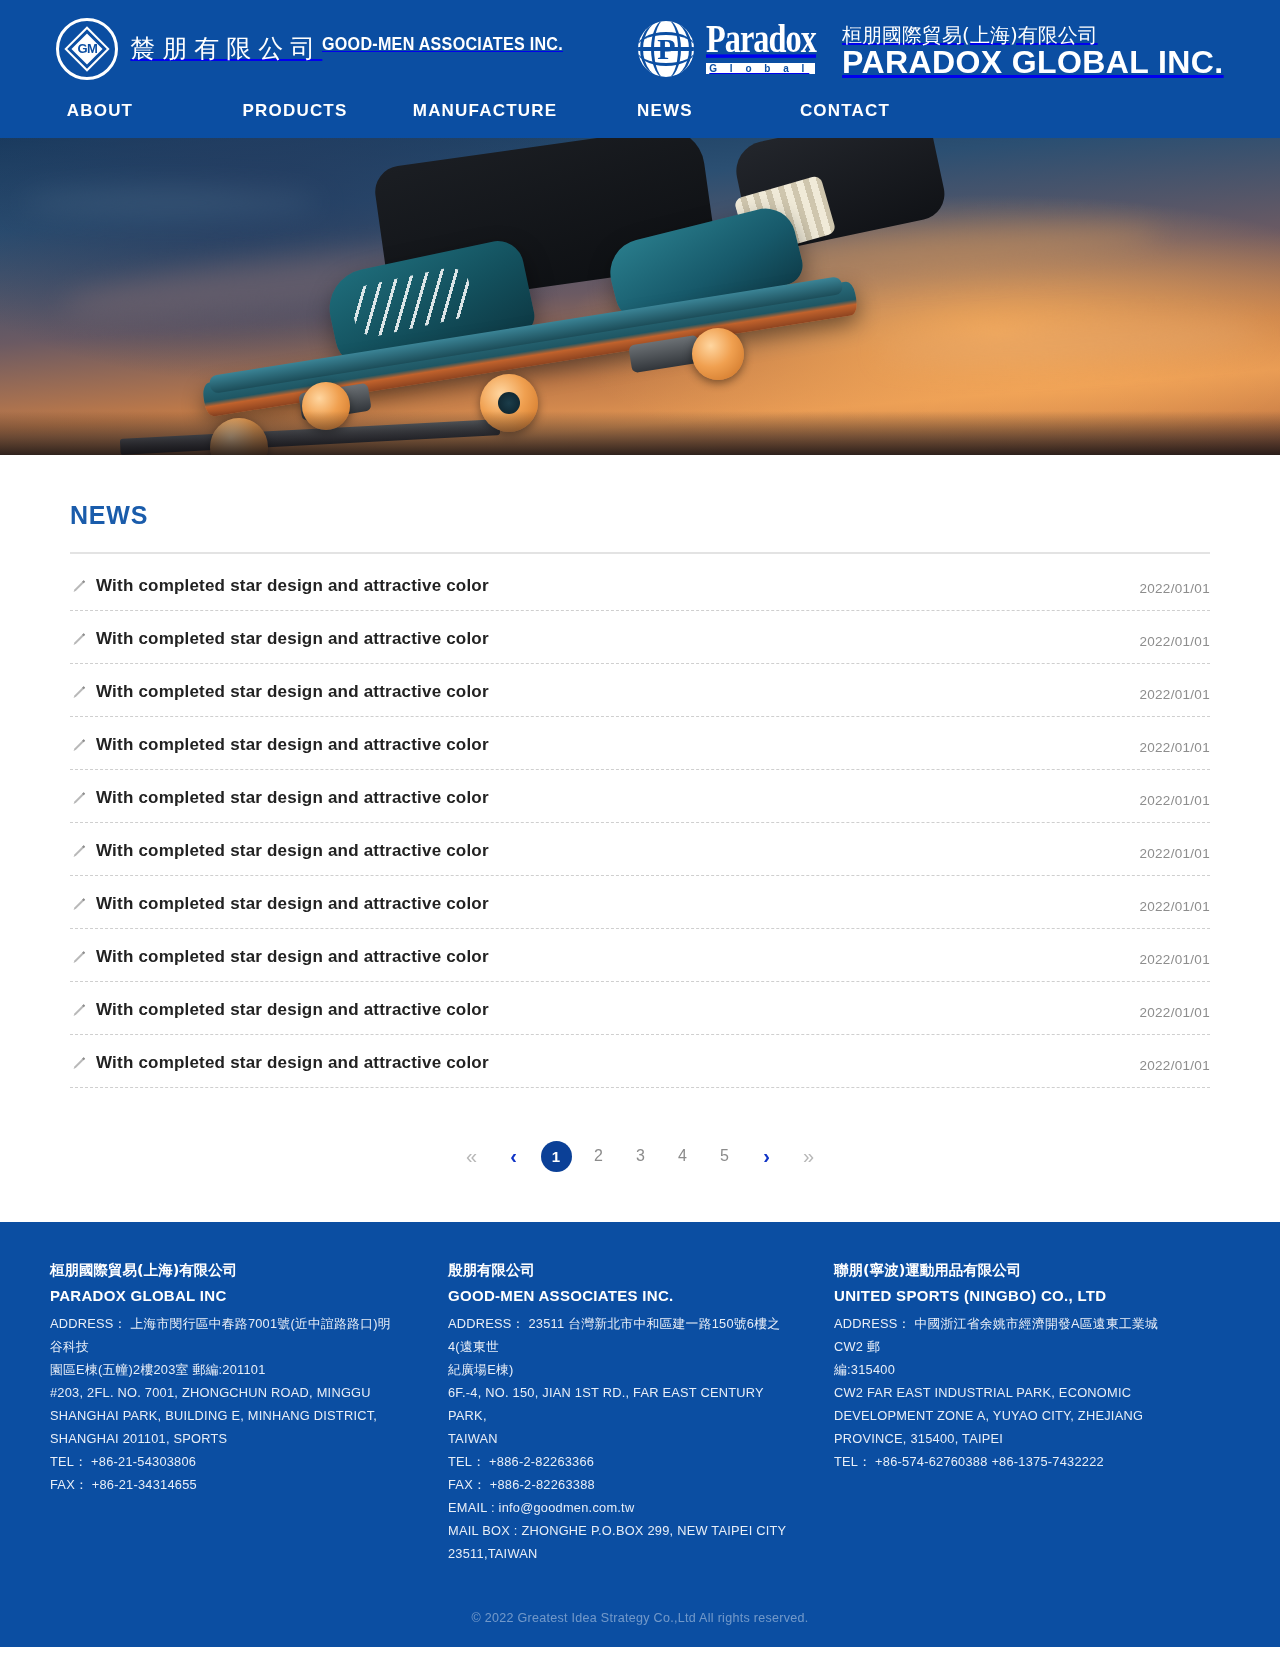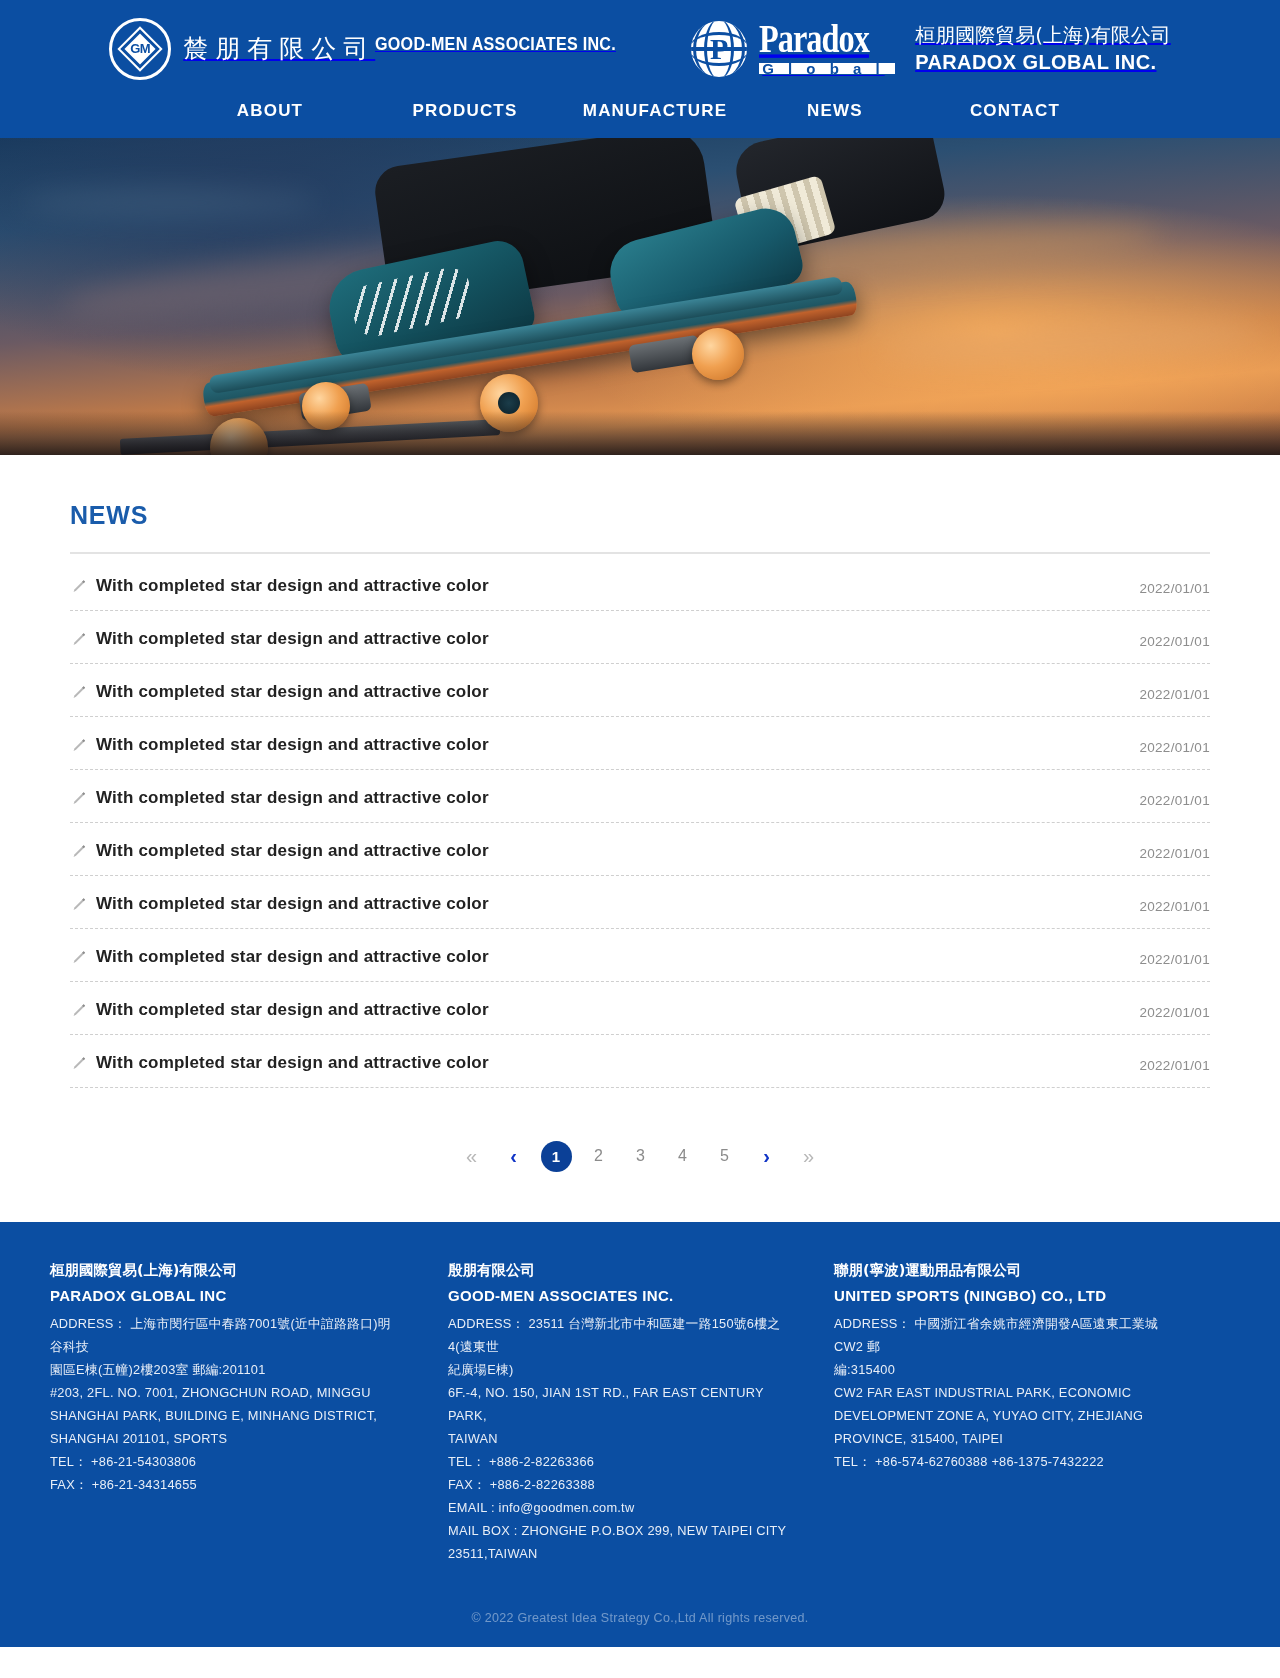--- a/index.html
+++ b/index.html
@@ -127,42 +127,41 @@
     line-height: 34px;
     letter-spacing: -1px;
     font-family: "Liberation Serif", serif;
     transform: scaleY(1.15) scaleX(0.95);
     transform-origin: left bottom;
   }
   .px-global-bar {
     margin-top: 4px;
     background: #ffffff;
     color: #0b4ea2;
-    font-size: 15px;
+    font-size: 10px;
     letter-spacing: 5px;
     padding: 0 3px;
     font-weight: bold;
     line-height: 11px;
-    width: 136px;
+    width: 109px;
   }
   .px-right { display: flex; flex-direction: column; margin-left: 8px; }
   .px-cn {
     color: #ffffff; font-size: 20px; line-height: 25px;
     font-family: "DejaVu Sans", sans-serif; font-weight: 500;
   }
   .px-en {
-    color: #ffffff; font-size: 20px; font-weight: bold;
+    color: #ffffff; font-size: 32px; font-weight: bold;
     line-height: 28px; letter-spacing: 0.4px;
     font-family: "Liberation Sans Narrow","Liberation Sans",sans-serif;
   }
 
   
   .main-nav {
     display: flex;
-    justify-content: center;
     align-items: center;
     height: 48px;
     padding-bottom: 6px;
   }
   .nav-item {
     color: #ffffff;
     font-size: 17px;
     font-weight: bold;
     letter-spacing: 1.2px;
     text-decoration: none;

